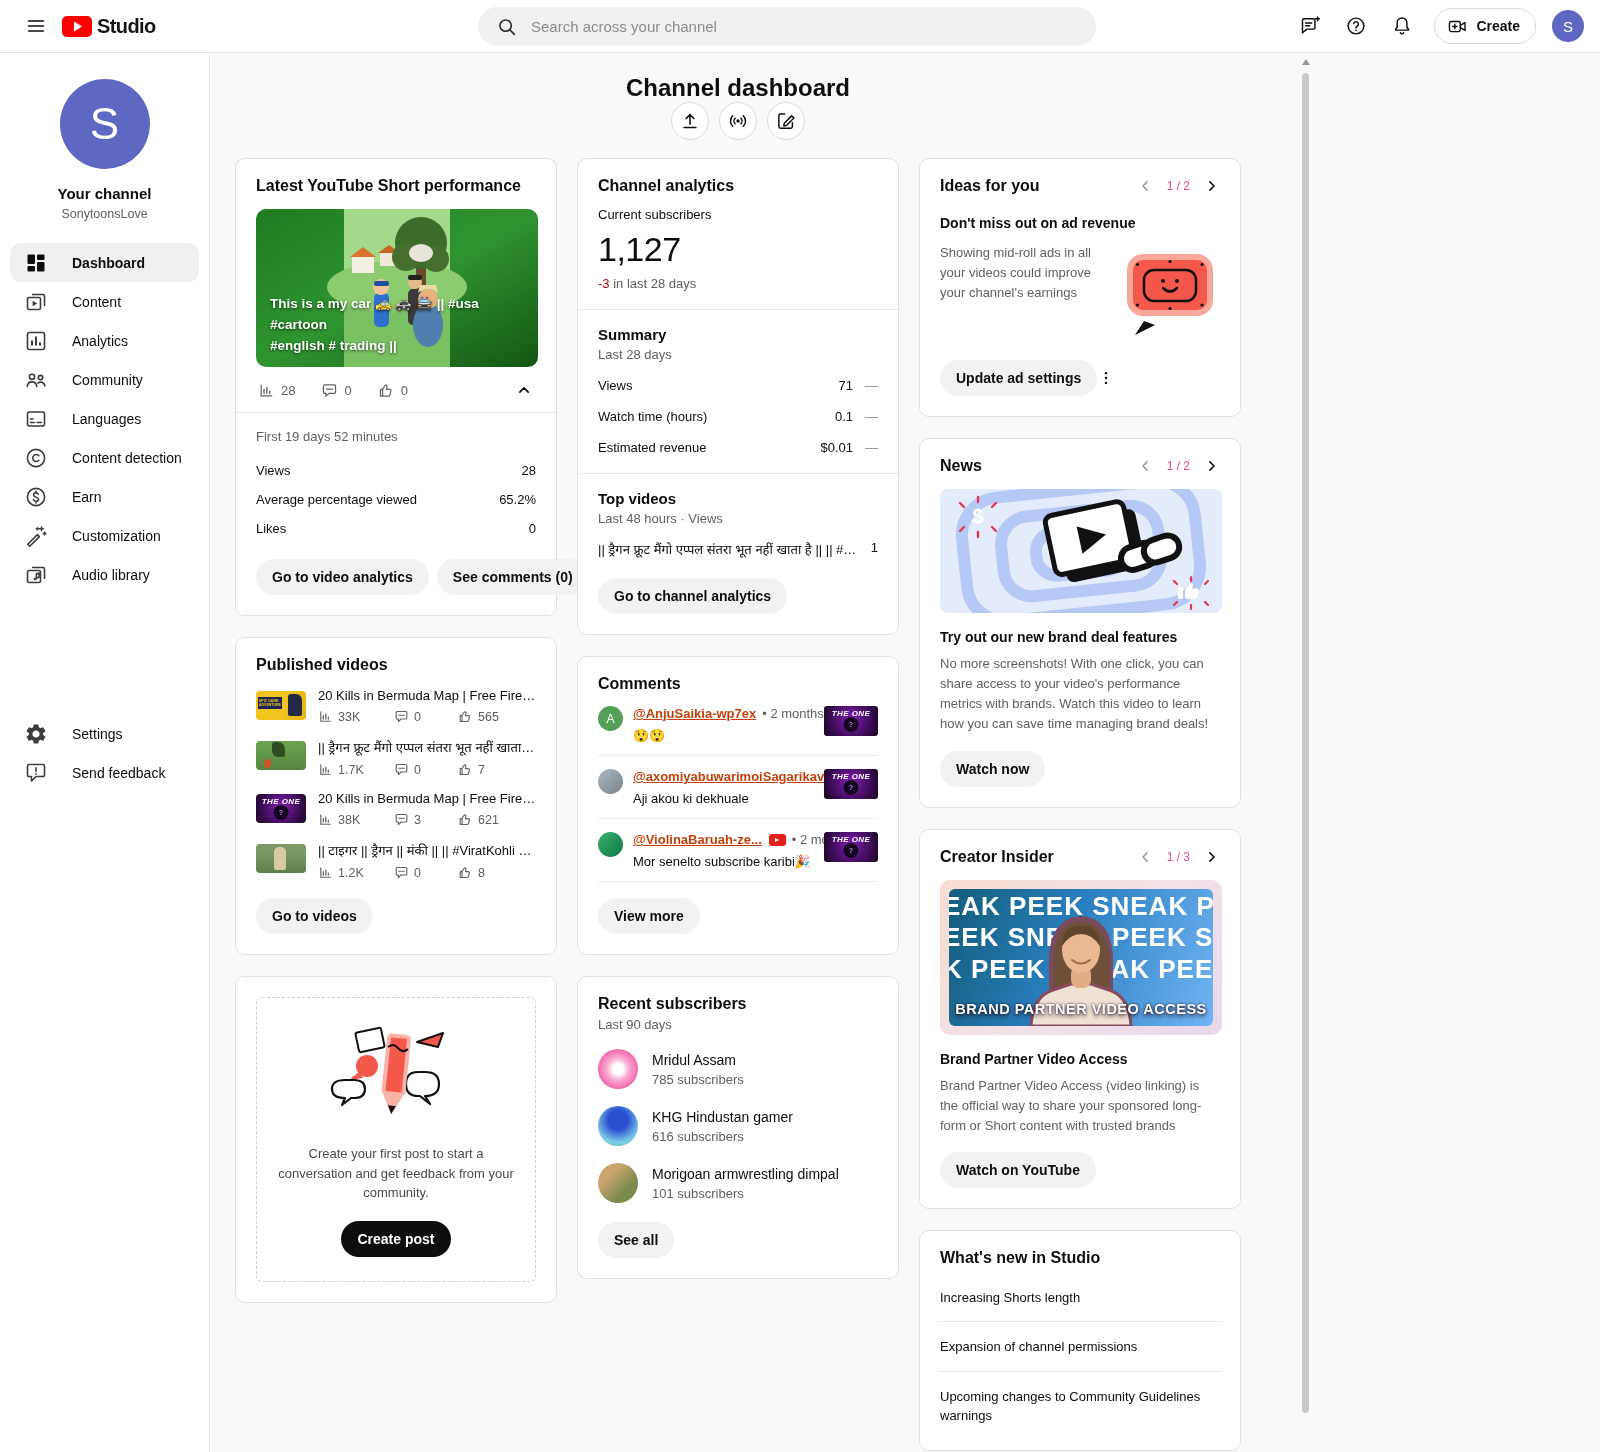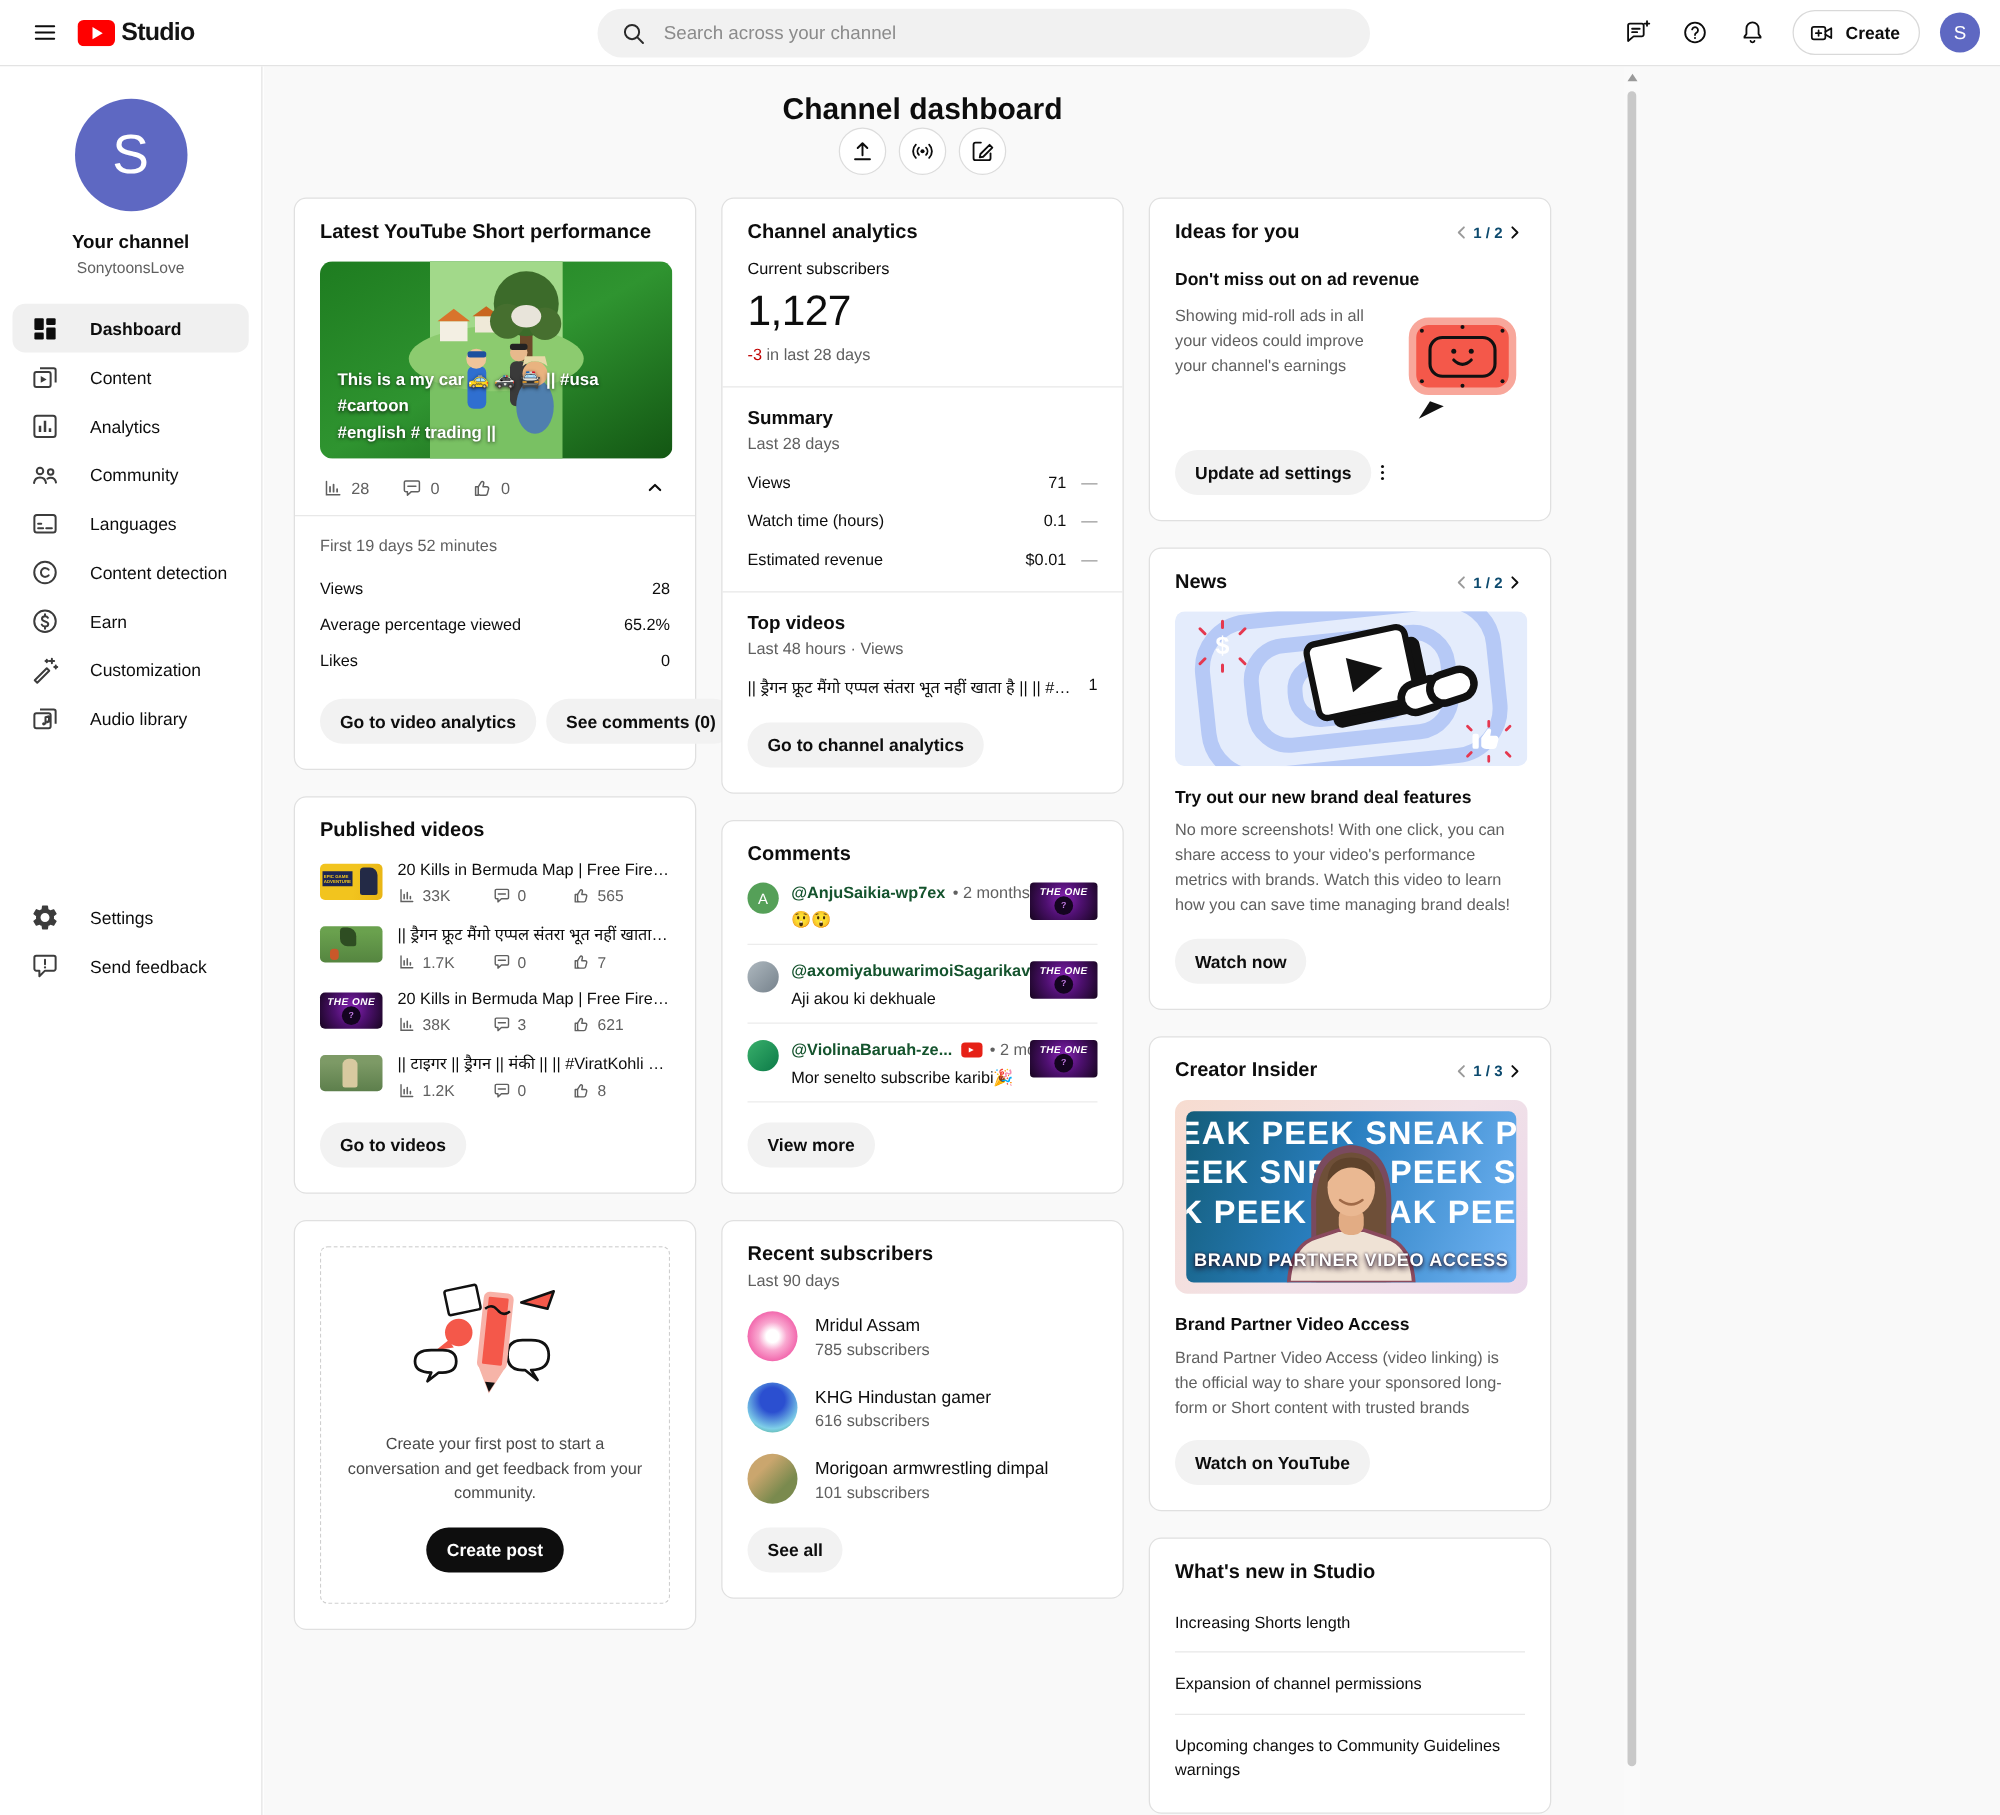--- a/index.html
+++ b/index.html
@@ -52,21 +52,21 @@
   .page-title { font-size:24px; font-weight:700; color:#0d0d0d; }
   .page-actions { display:flex; gap:10px; }
   .circle-btn { width:38px; height:38px; border-radius:50%; border:1px solid #dcdcdc; background:#fff;
     display:flex; align-items:center; justify-content:center; color:#0d0d0d; cursor:pointer; }
 
   .grid { display:flex; gap:20px; margin:18px 0 0 24px; align-items:flex-start; }
   .col { width:322px; display:flex; flex-direction:column; gap:21px; }
   .card { background:#fff; border:1px solid #e0e0e0; border-radius:10px; padding:18px 20px 20px; width:322px; }
   .card-title { font-size:16px; font-weight:700; color:#0d0d0d; }
   .card-head { display:flex; align-items:center; justify-content:space-between; }
-  .pager { display:flex; align-items:center; font-size:12px; color:#0c4a6e;font-weight:bold; }
+  .pager { display:flex; align-items:center; gap:12px; font-size:12px; color:#ec4899; }
   .pager .chev { background:none; border:none; cursor:pointer; display:flex; padding:0; }
   .chev.prev { color:#9a9a9a; }
   .chev.next { color:#0d0d0d; }
   .pill { display:inline-flex; align-items:center; justify-content:center; height:36px; padding:0 16px;
     border:none; border-radius:18px; background:#f2f2f2; color:#0d0d0d; font-size:14px; font-weight:700;
     cursor:pointer; font-family:"Liberation Sans", sans-serif; white-space:nowrap; }
   .pill.dark { background:#0e0e0e; color:#fff; }
   .divider { height:1px; background:#e8e8e8; margin:0 -20px; }
 
   
@@ -126,21 +126,21 @@
 
   
   .comment { display:flex; gap:10px; padding:13px 0 12px; border-bottom:1px solid #ececec; }
   .comment:last-of-type { border-bottom:none; }
   .cavatar { width:25px; height:25px; border-radius:50%; flex:none; color:#fff; font-size:12px;
     display:flex; align-items:center; justify-content:center; }
   .ca1 { background:#55a058; } .ca2 { background:linear-gradient(135deg,#aeb8bf,#76828c); }
   .ca3 { background:linear-gradient(135deg,#39b06b,#0c7a48); }
   .cmain { flex:1; min-width:0; }
   .chead { display:flex; align-items:center; font-size:13px; flex-wrap:nowrap; }
-  .cuser { font-weight:700; color:#14532d; white-space:nowrap; }
+  .cuser { font-weight:700; color:#c2410c; white-space:nowrap;text-decoration:underline; }
   .ctime { color:#606060; margin-left:6px; white-space:nowrap; }
   .yt-badge { width:17px; height:12px; background:#e62117; border-radius:3px; display:inline-flex;
     align-items:center; justify-content:center; margin-left:7px; flex:none; }
   .yt-badge::after { content:""; border-left:4px solid #fff; border-top:2.6px solid transparent;
     border-bottom:2.6px solid transparent; }
   .ctext { font-size:13px; margin-top:7px; color:#0d0d0d; }
   .cthumb { width:54px; height:30px; border-radius:3px; flex:none; position:relative; overflow:hidden;
     background:radial-gradient(circle at 50% 45%, #8a24b8 0%, #4e1070 45%, #17051f 100%); cursor:pointer; }
   .view-more { margin-top:16px; }
 

